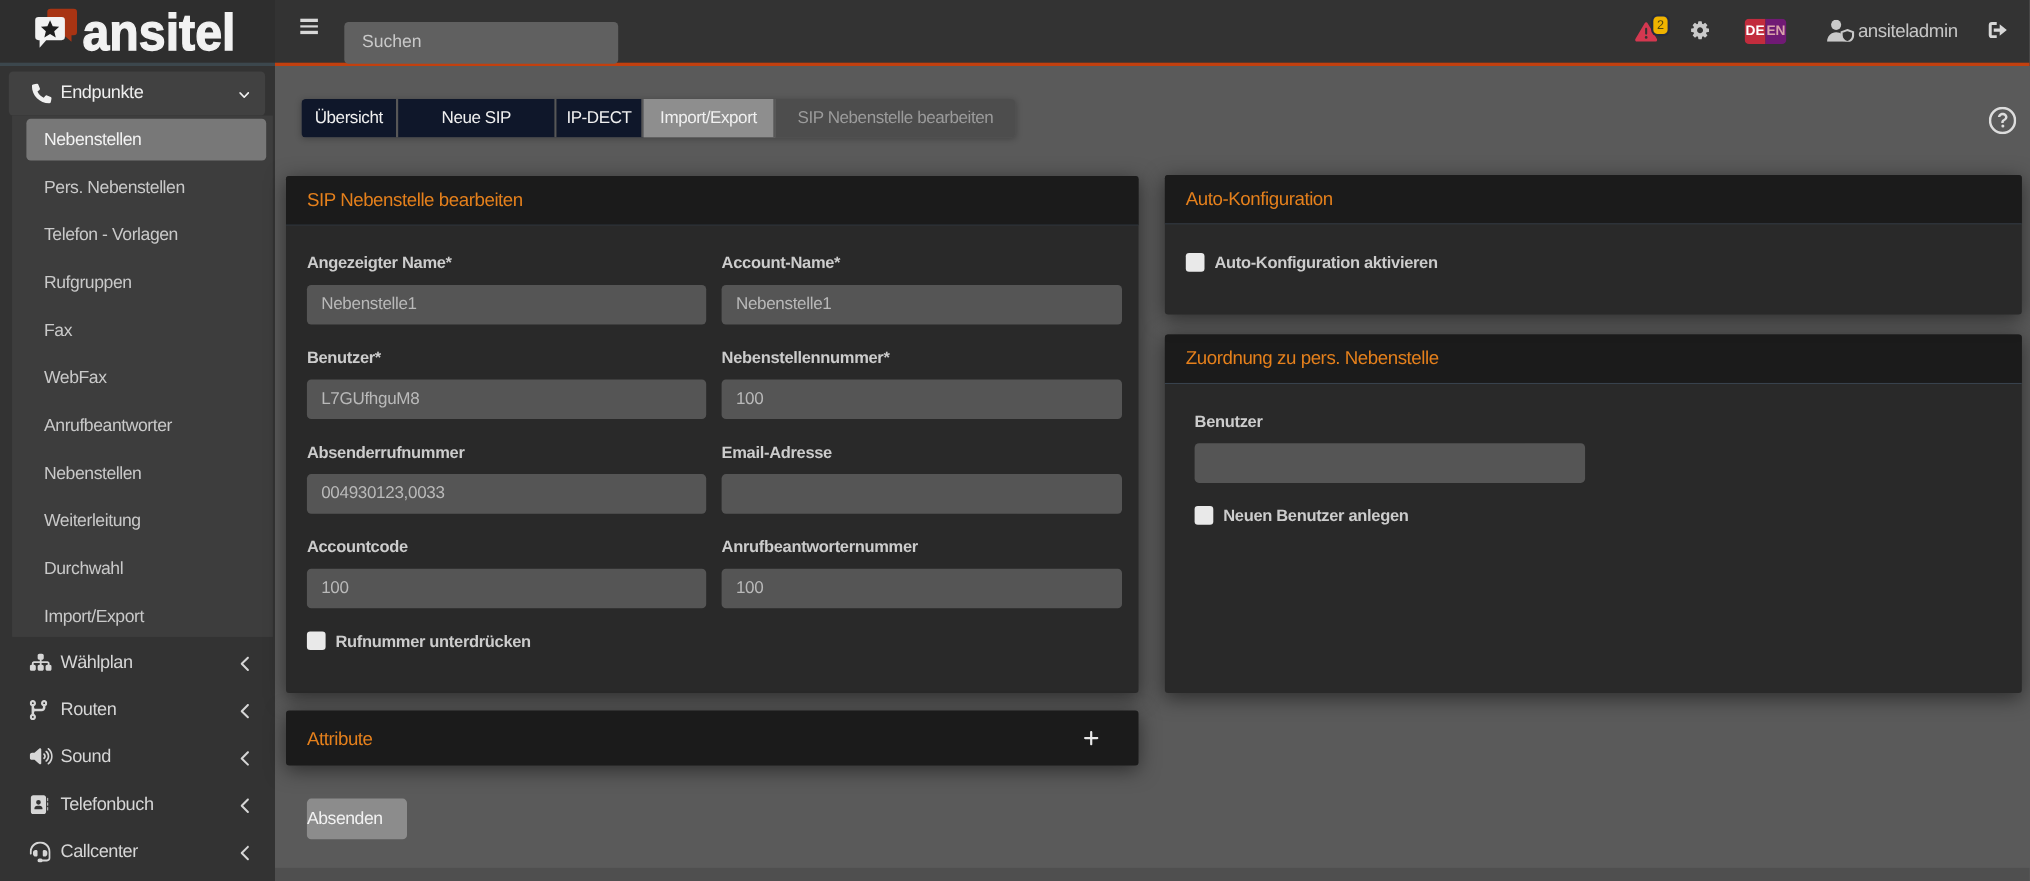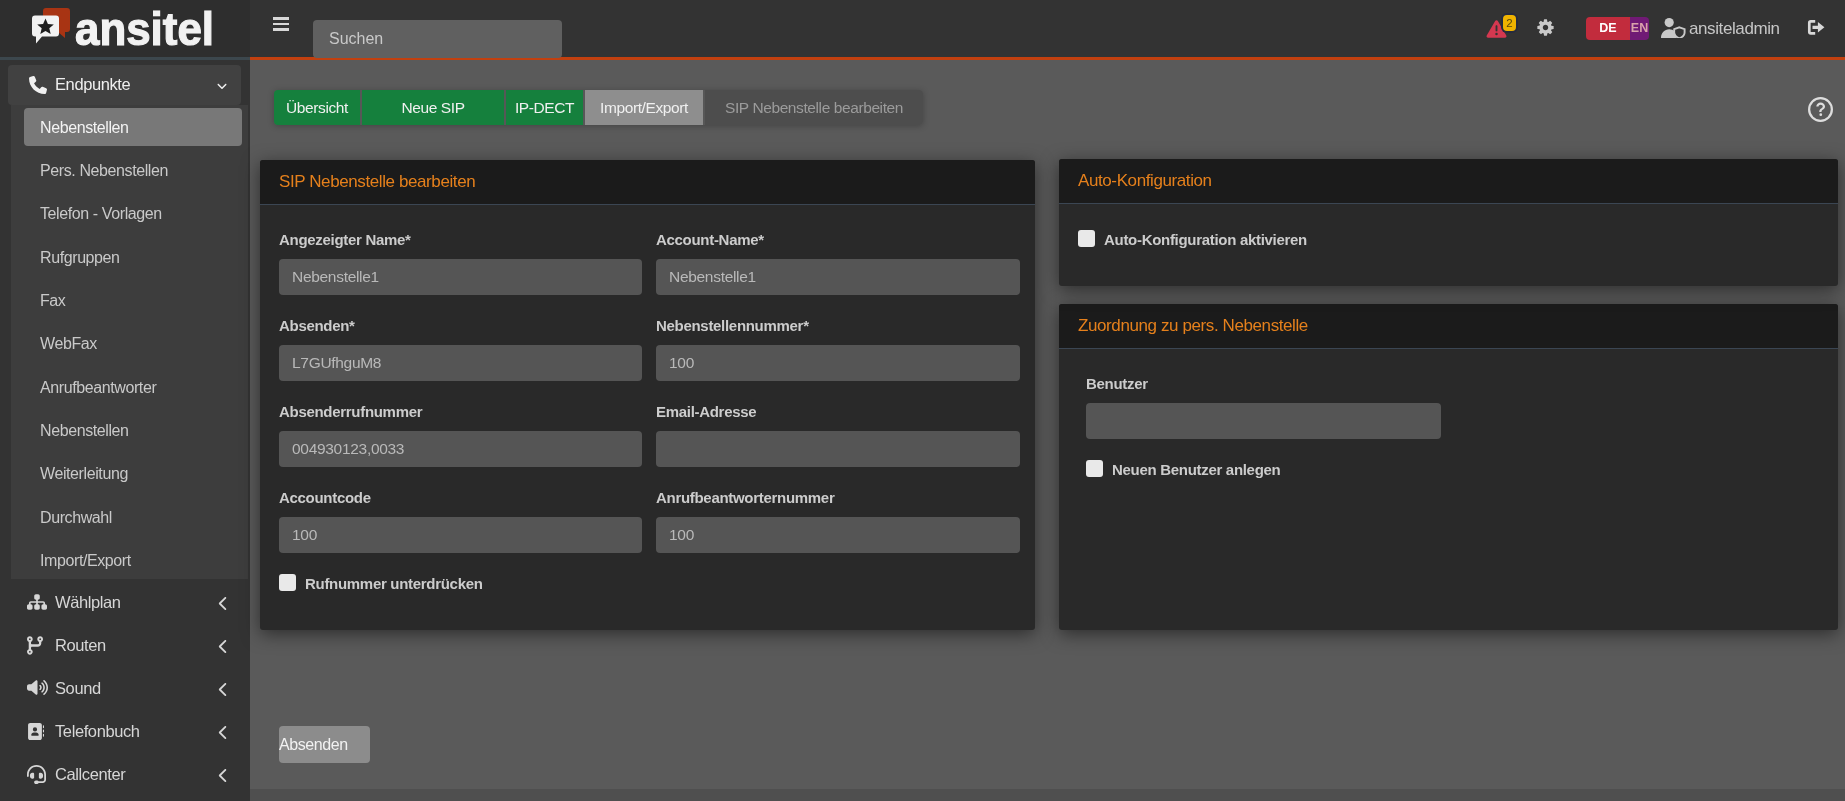--- a/index.html
+++ b/index.html
@@ -10,41 +10,41 @@
   #topbar { position:absolute; left:0; top:0; width:1845px; height:60px; background:#333333; border-bottom:3px solid #c2400f; }
   #logoblock { position:absolute; left:0; top:0; width:250px; height:60px; background:#2e2e2e; border-bottom:3px solid #3c474d; z-index:5; }
   #hamburger { position:absolute; left:273px; top:17px; width:16px; height:14px; }
   #hamburger div { height:2.8px; background:#d8d8d8; margin-bottom:2.8px; }
   #search { position:absolute; left:313px; top:20px; width:249px; height:38px; background:#606060; border-radius:4px;
     color:#c9c9c9; font-size:16px; line-height:38px; padding-left:16px; }
   .topicon { position:absolute; }
   #badge2 { position:absolute; left:1503px; top:15px; width:13px; height:16px; background:#efb300; border-radius:4px;
     color:#56480d; font-size:11.5px; text-align:center; line-height:16px; z-index:3; box-shadow:0 0 0 2px #262b3e;}
   #lang { position:absolute; left:1586px; top:17px; height:23px; border-radius:4px; overflow:hidden; display:flex; font-weight:bold; font-size:12.5px; }
-  #lang .de { background:#c22c3d; color:#fff; width:44px; text-align:center; line-height:23px;}
+  #lang .de { background:#c22c3d; color:#fff; width:19px; text-align:center; line-height:23px;}
   #lang .en { background:#701a75; color:#d9a3ab; width:19px; text-align:center; line-height:23px;}
   #username { position:absolute; left:1689px; top:19px; color:#c6c6c6; font-size:17px; letter-spacing:-0.4px; }
   
   #sidebar { position:absolute; left:0; top:60px; width:250px; height:741px; background:#333333; }
   #endpunkte { position:absolute; left:8px; top:5px; width:233px; height:40px; background:#414141; border-radius:4px; }
   #endpunkte .lbl { position:absolute; left:47px; top:10px; color:#eeeeee; font-size:16.5px; letter-spacing:-0.4px;text-align:right;}
   #submenu { position:absolute; left:11px; top:45px; width:237px; height:474px; background:#3d3d3d; }
   .subitem { position:absolute; left:29px; color:#c9c9c9; font-size:16px; letter-spacing:-0.4px; }
   #subactive { position:absolute; left:13px; top:3px; width:218px; height:38px; background:#787878; border-radius:4px; }
   .mainitem { position:absolute; left:0; width:250px; height:43px; }
   .mainitem .lbl { position:absolute; left:55px; top:11px; color:#d6d6d6; font-size:16.5px; letter-spacing:-0.4px;}
   .mainitem svg.mi { position:absolute; left:27px; top:11px; }
   .mainitem svg.chev { position:absolute; left:218px; top:14px; }
   
   #main { position:absolute; left:250px; top:60px; width:1595px; height:741px; background:#5a5a5a; }
   #footer { position:absolute; left:250px; top:789px; width:1595px; height:12px; background:#4f4f4f; }
   
   #tabs { position:absolute; left:24px; top:30px; height:35px; display:flex; border-radius:4px; overflow:hidden;
      box-shadow:0 1px 6px rgba(0,0,0,0.25);}
-  .tab { height:35px; line-height:35px; background:#15803d; color:#f0f0f0; font-size:15.5px; letter-spacing:-0.4px;
+  .tab { height:35px; line-height:35px; background:#0f172a; color:#f0f0f0; font-size:15.5px; letter-spacing:-0.4px;
      text-align:center; border-right:2px solid #575757; }
   .tab.lighter { background:#8e8e8e; }
   .tab.active { background:#4d4d4d; color:#9b9b9b; border-right:none; }
   
   .panel { position:absolute; background:#292929; border-radius:3px; box-shadow:0 4px 18px rgba(0,0,0,0.5); }
   .panel .phead { position:absolute; left:0; top:0; width:100%; height:45px; background:#1b1b1b;
      border-radius:3px 3px 0 0; border-bottom:1px solid #3b4653;}
   .panel .phead span { position:absolute; left:19px; top:12px; color:#e5801c; font-size:17px; letter-spacing:-0.4px;}
   .flabel { position:absolute; color:#cccccc; font-size:15px; font-weight:bold; letter-spacing:-0.3px;}
   .finput { position:absolute; background:#555555; border-radius:4px; height:36px; color:#b9b9b9;
@@ -182,36 +182,42 @@
   </svg>
 
   <div class="panel" style="left:10px;top:100px;width:775px;height:470px;">
     <div class="phead">
         <span>SIP Nebenstelle bearbeiten</span>
       </div>
     <div class="flabel" style="left:19px;top:71px;">Angezeigter Name*</div>
     <div class="flabel" style="left:396px;top:71px;">Account-Name*</div>
     <div class="finput" style="left:19px;top:99px;width:363px;">Nebenstelle1</div>
     <div class="finput" style="left:396px;top:99px;width:364px;">Nebenstelle1</div>
-    <div class="flabel" style="left:19px;top:157px;">Absenden*</div>
+    <div class="flabel" style="left:19px;top:157px;">Benutzer*</div>
     <div class="flabel" style="left:396px;top:157px;">Nebenstellennummer*</div>
     <div class="finput" style="left:19px;top:185px;width:363px;">L7GUfhguM8</div>
     <div class="finput" style="left:396px;top:185px;width:364px;">100</div>
     <div class="flabel" style="left:19px;top:243px;">Absenderrufnummer</div>
     <div class="flabel" style="left:396px;top:243px;">Email-Adresse</div>
     <div class="finput" style="left:19px;top:271px;width:363px;">004930123,0033</div>
     <div class="finput" style="left:396px;top:271px;width:364px;"></div>
     <div class="flabel" style="left:19px;top:329px;">Accountcode</div>
     <div class="flabel" style="left:396px;top:329px;">Anrufbeantworternummer</div>
     <div class="finput" style="left:19px;top:357px;width:363px;">100</div>
     <div class="finput" style="left:396px;top:357px;width:364px;">100</div>
     <div class="cbox" style="left:19px;top:414px;"></div>
     <div class="cblabel" style="left:45px;top:415px;">Rufnummer unterdrücken</div>
   </div>
 
+  <div class="panel" style="left:10px;top:586px;width:775px;height:50px;background:#1b1b1b;">
+    <span style="position:absolute;left:19px;top:16px;color:#e5801c;font-size:17px;letter-spacing:-0.4px;">Attribute</span>
+    <svg style="position:absolute;left:724px;top:17px;" width="16" height="16" viewBox="0 0 448 512">
+      <path fill="#e8e8e8" d="M256 80c0-17.7-14.3-32-32-32s-32 14.3-32 32V224H48c-17.7 0-32 14.3-32 32s14.3 32 32 32H192V432c0 17.7 14.3 32 32 32s32-14.3 32-32V288H400c17.7 0 32-14.3 32-32s-14.3-32-32-32H256V80z"></path>
+    </svg>
+  </div>
   <div id="absenden">Absenden</div>
 
   <div class="panel" style="left:809px;top:244px;width:779px;height:326px;">
     <div class="phead">
         <span>Zuordnung zu pers. Nebenstelle</span>
       </div>
     <div class="flabel" style="left:27px;top:71px;">Benutzer</div>
     <div class="finput" style="left:27px;top:99px;width:355px;"></div>
     <div class="cbox" style="left:27px;top:156px;"></div>
     <div class="cblabel" style="left:53px;top:157px;">Neuen Benutzer anlegen</div>

